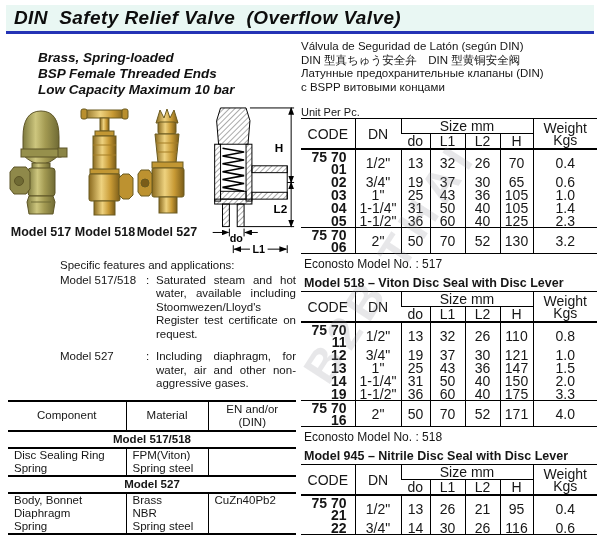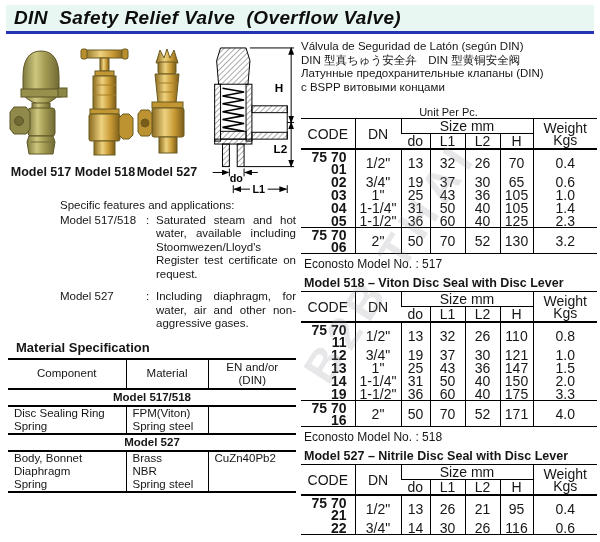--- a/index.html
+++ b/index.html
@@ -36,21 +36,21 @@
   table.mat th + th, table.mat td + td{border-left:1px solid #000;}
   table.mat tr.caption td{border-top:2px solid #000;border-bottom:2px solid #000;
                           font-weight:bold;text-align:center;padding:1px 3px;}
   table.mat tbody td{padding:0 3px 0 6px;}
   table.mat tbody:last-child tr:last-child td{border-bottom:2px solid #000;}
 
   
   .trans{font-size:11.5px;line-height:13.5px;margin-bottom:7px;}
   .trans div{white-space:pre;}
   .sec-title{font-weight:bold;font-size:12.5px;margin:5px 0 1px 3px;}
-  .unit-note{font-size:11px;text-align:center;margin:12px 1px 0 0;}
+  .unit-note{font-size:11px;text-align:left;margin:12px 1px 0 0;}
   table.spec{width:100%;border-collapse:collapse;font-size:14px;table-layout:fixed;line-height:12px;}
   table.spec th{font-weight:normal;padding:1px 0;}
   table.spec thead tr:first-child th{border-top:1px solid #000;}
   table.spec th.size{border-bottom:1px solid #000;}
   table.spec thead th{border-bottom-width:0;}
   table.spec thead tr.sub th, table.spec thead th[rowspan]{border-bottom:2px solid #000;}
   table.spec th + th, table.spec td + td{border-left:1px solid #000;}
   table.spec td{text-align:center;padding:.5px 2px;height:12px;}
   table.spec tbody td:first-child{font-weight:bold;text-align:right;padding-right:8px;}
   table.spec tbody.footer td{border-top:1.5px solid #000;}
@@ -66,20 +66,25 @@
 <div class="page">
 
   <header class="hdr">
     <h1>DIN  Safety Relief Valve  (Overflow Valve)</h1>
   </header>
 
   <div class="watermark">B2B THAI</div>
 
   <div class="left">
 
+    <div class="intro">
+      <div>Brass, Spring-loaded</div>
+      <div>BSP Female Threaded Ends</div>
+      <div>Low Capacity Maximum 10 bar</div>
+    </div>
 
     <div class="photos">
 
       <div class="fig">
         <svg width="66" height="118" viewBox="0 0 66 118">
           <defs>
             <linearGradient id="b1" x1="0" y1="0" x2="1" y2="0">
               <stop offset="0" stop-color="#7e7a3e"></stop>
                 <stop offset=".35" stop-color="#cdc67e"></stop>
               <stop offset=".62" stop-color="#a39a52"></stop>
@@ -202,21 +207,20 @@
         <span>:</span>
         <span class="feat-text">Saturated steam and hot water, available including Stoomwezen/Lloyd's Register test certificate on request.</span>
       </div>
       <div class="feat-row">
         <span>Model 527</span>
         <span>:</span>
         <span class="feat-text">Including diaphragm, for water, air and other non-aggressive gases.</span>
       </div>
     </div>
 
-    <div class="mat-heading">Material Specification</div>
     <table class="mat">
       <colgroup>
           <col style="width:118px">
           <col style="width:82px">
           <col style="width:88px">
         </colgroup>
       <thead>
         <tr>
           <th>Component</th>
           <th>Material</th>
@@ -447,21 +451,21 @@
               <td>52</td>
               <td>171</td>
               <td>4.0</td>
             </tr>
           </tbody>
       </table>
       <div class="econosto">Econosto Model No. : 518</div>
     </div>
 
     <div class="spec-block">
-      <div class="sec-title">Model 527 – Nitrile Disc Seal with Disc Lever</div>
+      <div class="sec-title">Model 945 – Nitrile Disc Seal with Disc Lever</div>
       <table class="spec">
         <colgroup>
             <col style="width:54px">
             <col style="width:46px">
             <col style="width:29px">
             <col style="width:35px">
             <col style="width:35px">
             <col style="width:33px">
             <col style="width:64px">
           </colgroup>

